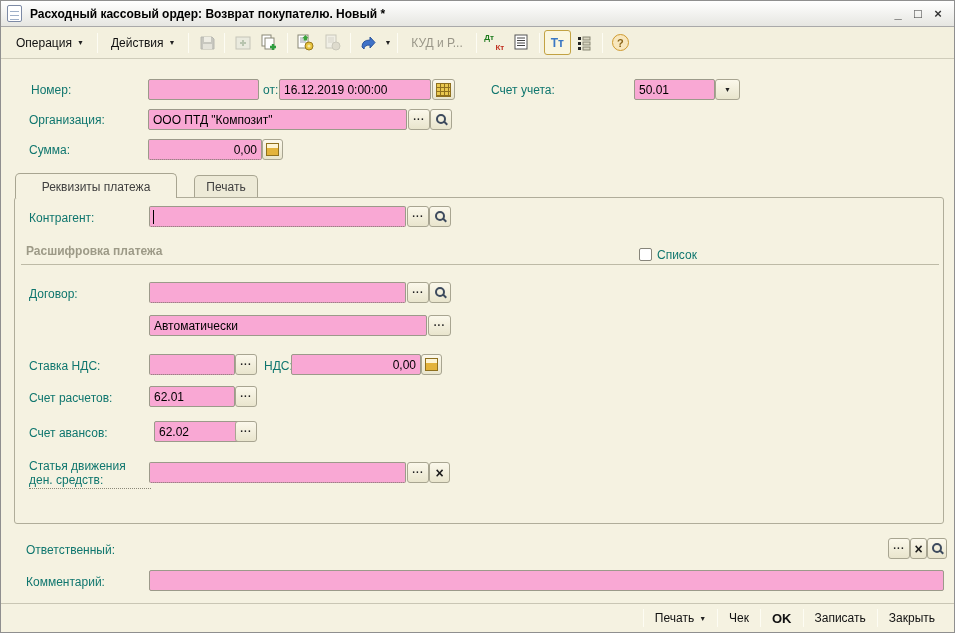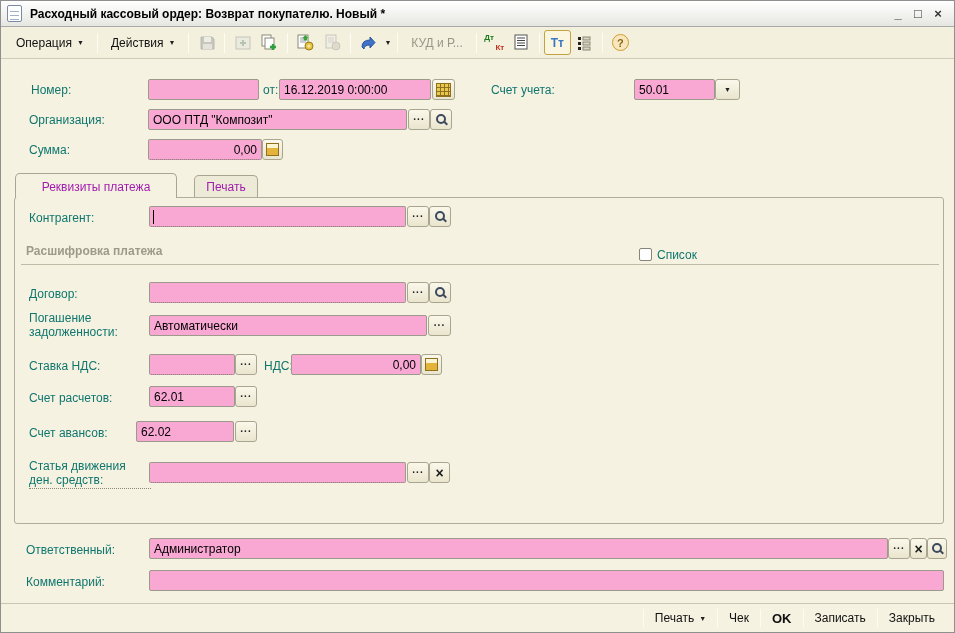--- a/index.html
+++ b/index.html
@@ -37,21 +37,21 @@
   .clr{font-size:14px;font-weight:bold;color:#1a1a1a;}
   .mag{position:relative;width:13px;height:13px;display:inline-block;}
   .mag::before{content:'';position:absolute;left:1px;top:1px;width:6px;height:6px;border:2px solid #3d4a5d;border-radius:50%;}
   .mag::after{content:'';position:absolute;left:8px;top:9px;width:5px;height:2px;background:#3d4a5d;transform:rotate(45deg);}
   .calic{width:15px;height:14px;border:1px solid #8f701e;background:#e9c84f;background-image:repeating-linear-gradient(90deg,transparent 0 3px,#8f701e 3px 4px),repeating-linear-gradient(transparent 0 3px,#8f701e 3px 4px);}
   .calcic{width:13px;height:13px;border:1px solid #8f701e;background:#e3b33b;background-image:linear-gradient(#fdf4d4 0 4px,transparent 4px);}
   .caret2{position:absolute;left:3px;top:3px;width:1px;height:14px;background:#000;}
   .cb{position:absolute;width:13px;height:13px;background:#fff;border:1px solid #87857a;border-radius:2px;}
   .hline{position:absolute;height:1px;background:#bdbaa6;}
   
-  .tab{position:absolute;border:1px solid #a8a591;border-bottom:none;border-radius:5px 5px 0 0;font-size:12px;color:#a21caf;text-align:center;}
+  .tab{position:absolute;border:1px solid #a8a591;border-bottom:none;border-radius:5px 5px 0 0;font-size:12px;color:#404040;text-align:center;}
   .tab.active{background:#f5f2e1;z-index:3;padding-top:6px;}
   .tab.inactive{background:#edead7;z-index:1;padding-top:4px;}
   .panel{position:absolute;left:13px;top:196px;width:930px;height:327px;border:1px solid #b0ad9a;border-radius:3px;background:#f5f2e1;z-index:2;}
   
   .bbar{position:absolute;left:0;bottom:0;width:100%;height:29px;border-top:1px solid #c9c6b4;display:flex;align-items:center;justify-content:flex-end;padding-right:10px;background:#f5f2e1;}
   .bitem{font-size:12px;color:#111;padding:4px 9px;white-space:nowrap;display:flex;align-items:center;gap:5px;}
   .bitem.bold{font-weight:bold;font-size:13px;}
   .bsep{width:1px;height:18px;background:#c6c3b0;border-right:1px solid #fdfcf3;margin:0 2px;}
   svg{display:block;}
 </style>
@@ -235,21 +235,20 @@
 
   <span class="lbl" style="left:28px;top:286px;z-index:4">Договор:</span>
   <div class="fld dot" style="left:148px;top:281px;width:257px;z-index:4">
       <span></span>
     </div>
   <div class="sq ell" style="left:406px;top:281px;width:22px;z-index:4">...</div>
   <div class="sq" style="left:428px;top:281px;width:22px;z-index:4">
       <span class="mag"></span>
     </div>
 
-  <span class="lbl wrap" style="left:28px;top:310px;width:118px;z-index:4">Погашение задолженности:</span>
   <div class="fld" style="left:148px;top:314px;width:278px;z-index:4">
       <span>Автоматически</span>
     </div>
   <div class="sq ell" style="left:427px;top:314px;width:23px;z-index:4">...</div>
 
   <span class="lbl" style="left:28px;top:358px;z-index:4">Ставка НДС:</span>
   <div class="fld dot" style="left:148px;top:353px;width:86px;z-index:4">
       <span></span>
     </div>
   <div class="sq ell" style="left:234px;top:353px;width:22px;z-index:4">...</div>
@@ -261,38 +260,35 @@
       <span class="calcic"></span>
     </div>
 
   <span class="lbl" style="left:28px;top:390px;z-index:4">Счет расчетов:</span>
   <div class="fld" style="left:148px;top:385px;width:86px;z-index:4">
       <span>62.01</span>
     </div>
   <div class="sq ell" style="left:234px;top:385px;width:22px;z-index:4">...</div>
 
   <span class="lbl" style="left:28px;top:425px;z-index:4">Счет авансов:</span>
-  <div class="fld" style="left:135px;top:420px;width:98px;z-index:4">
+  <div class="fld" style="left:153px;top:420px;width:98px;z-index:4">
       <span>62.02</span>
     </div>
   <div class="sq ell" style="left:234px;top:420px;width:22px;z-index:4">...</div>
 
   <span class="lbl wrap" style="left:28px;top:458px;width:122px;border-bottom:1px dotted #8a8878;padding-bottom:1px;z-index:4">Статья движения ден. средств:</span>
   <div class="fld dot" style="left:148px;top:461px;width:257px;z-index:4">
       <span></span>
     </div>
   <div class="sq ell" style="left:406px;top:461px;width:22px;z-index:4">...</div>
   <div class="sq" style="left:428px;top:461px;width:21px;z-index:4">
       <span class="clr">×</span>
     </div>
 
   <span class="lbl" style="left:25px;top:542px">Ответственный:</span>
-  <div class="fld" style="left:148px;top:537px;width:739px">
-      <span>Администратор</span>
-    </div>
   <div class="sq ell" style="left:887px;top:537px;width:22px">...</div>
   <div class="sq" style="left:909px;top:537px;width:17px">
       <span class="clr">×</span>
     </div>
   <div class="sq" style="left:926px;top:537px;width:20px">
       <span class="mag"></span>
     </div>
 
   <span class="lbl" style="left:25px;top:574px">Комментарий:</span>
   <div class="fld" style="left:148px;top:569px;width:795px">

